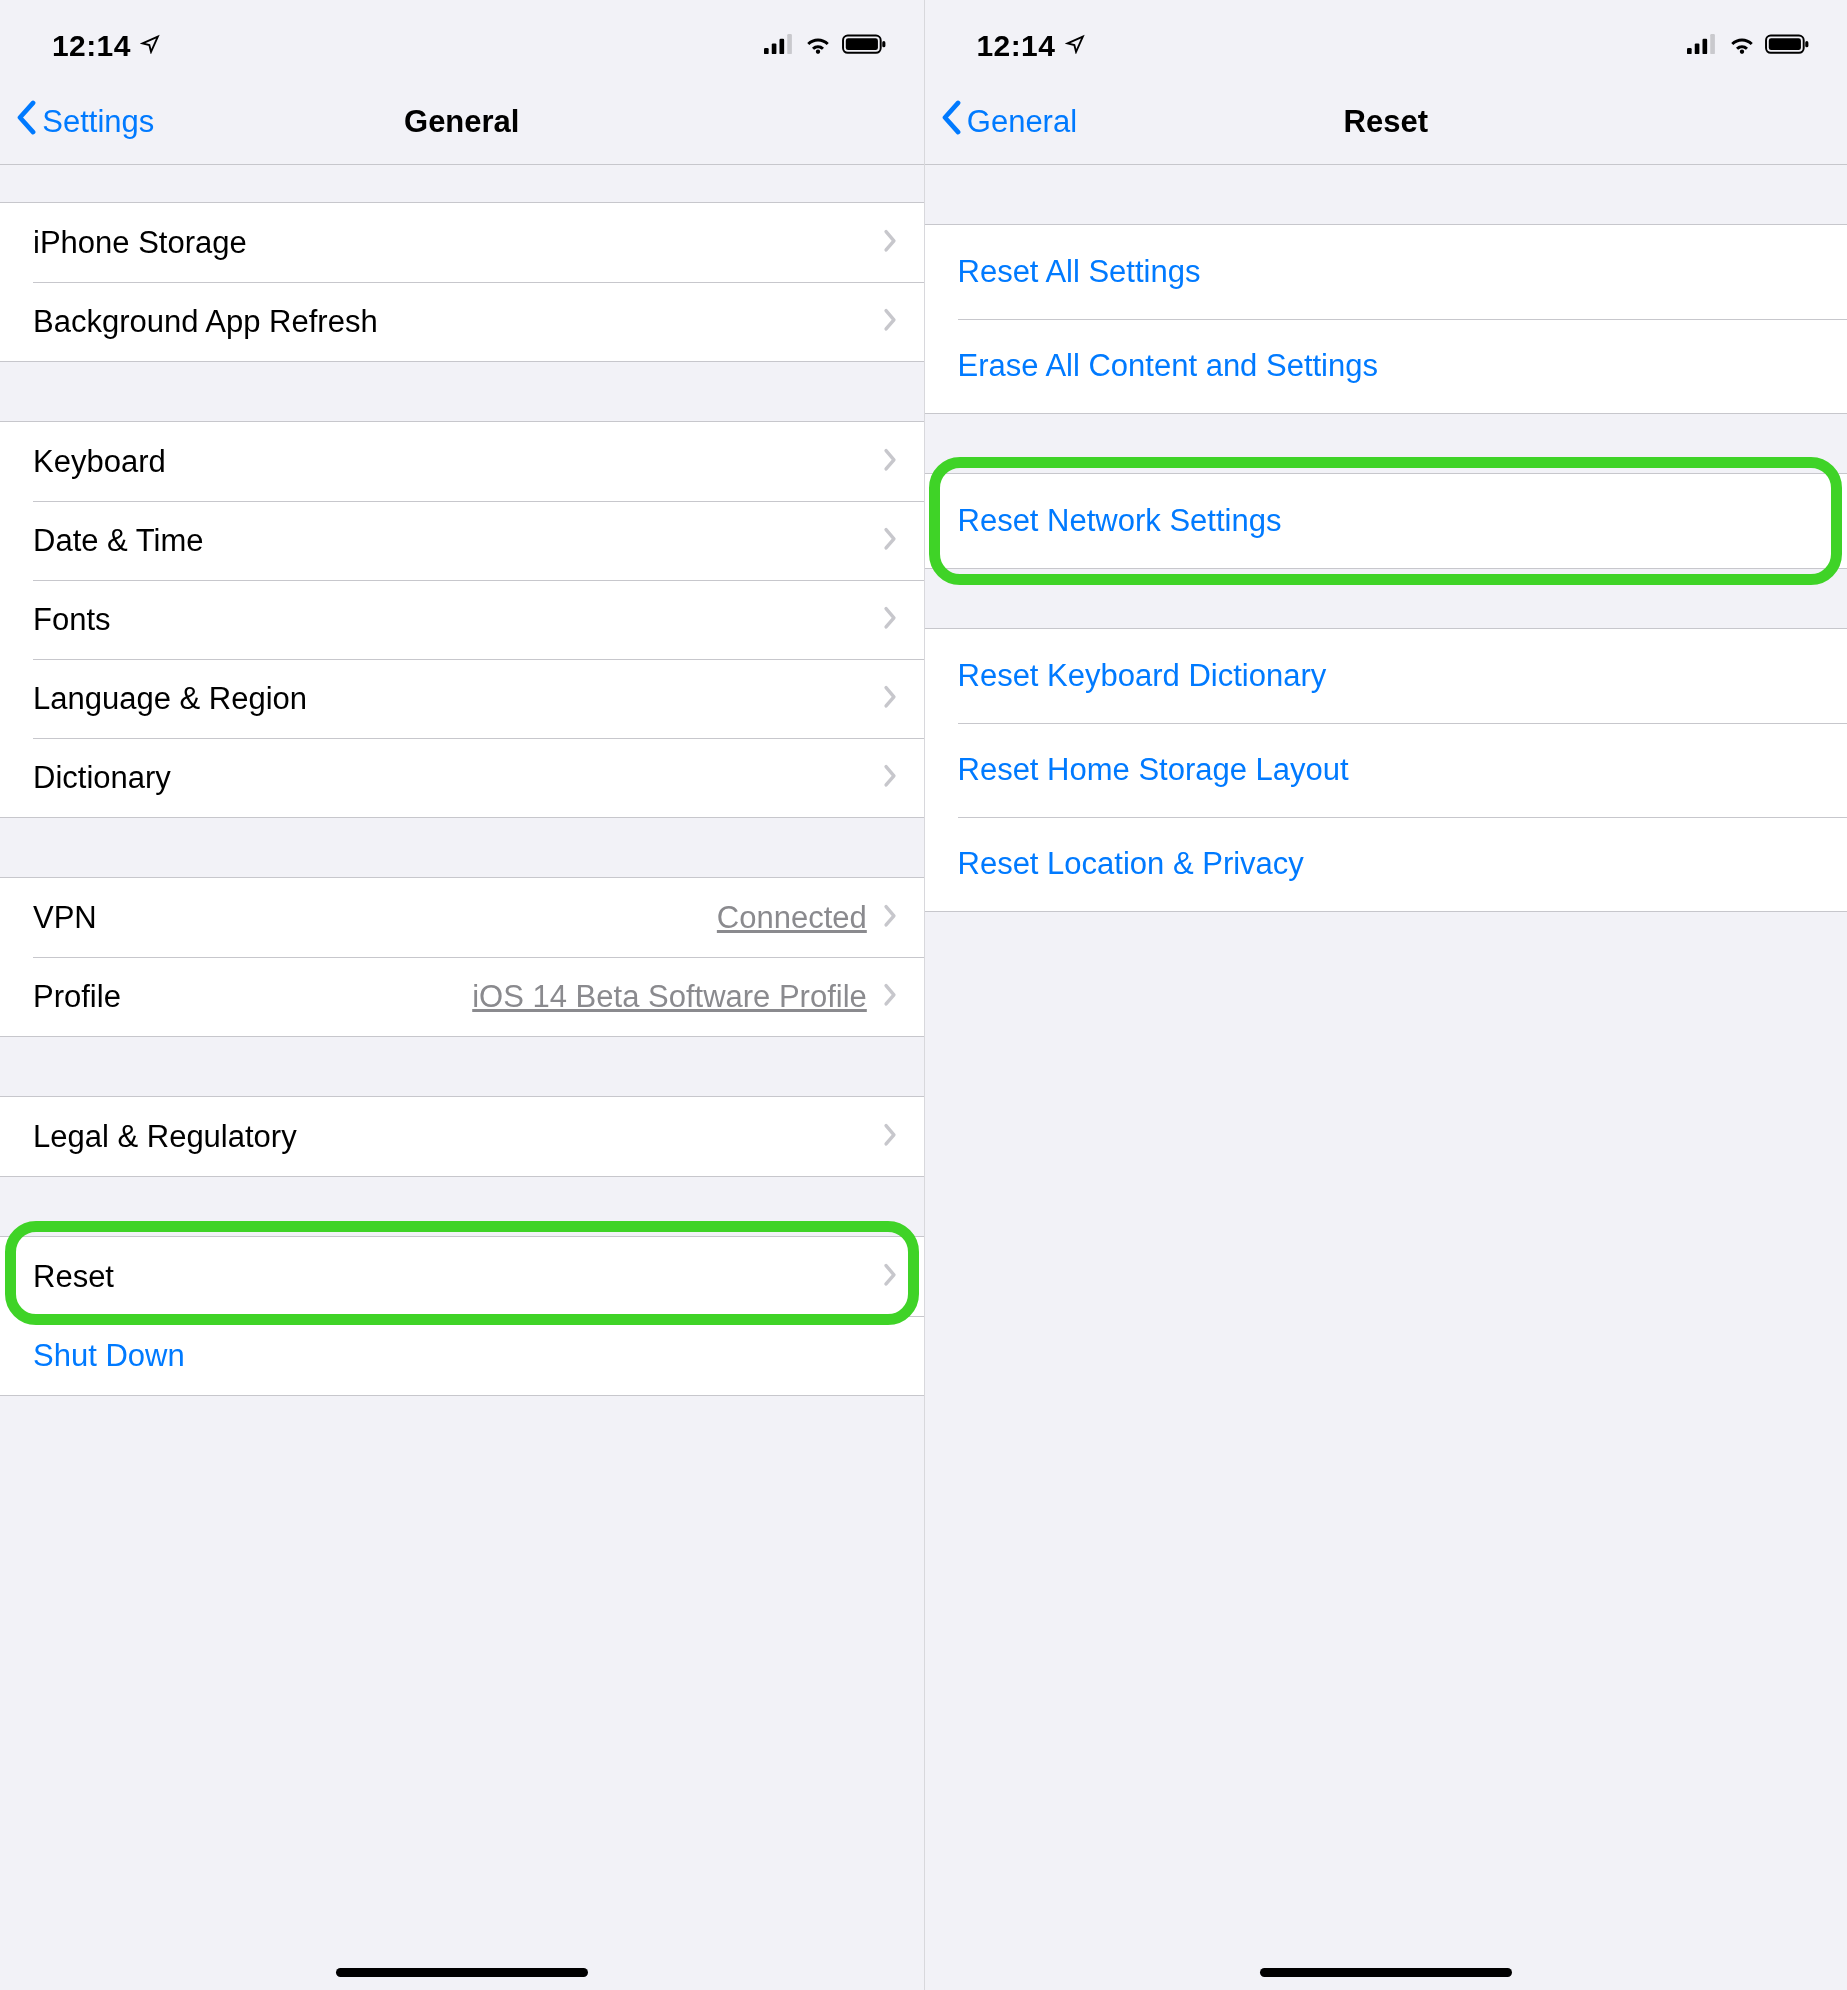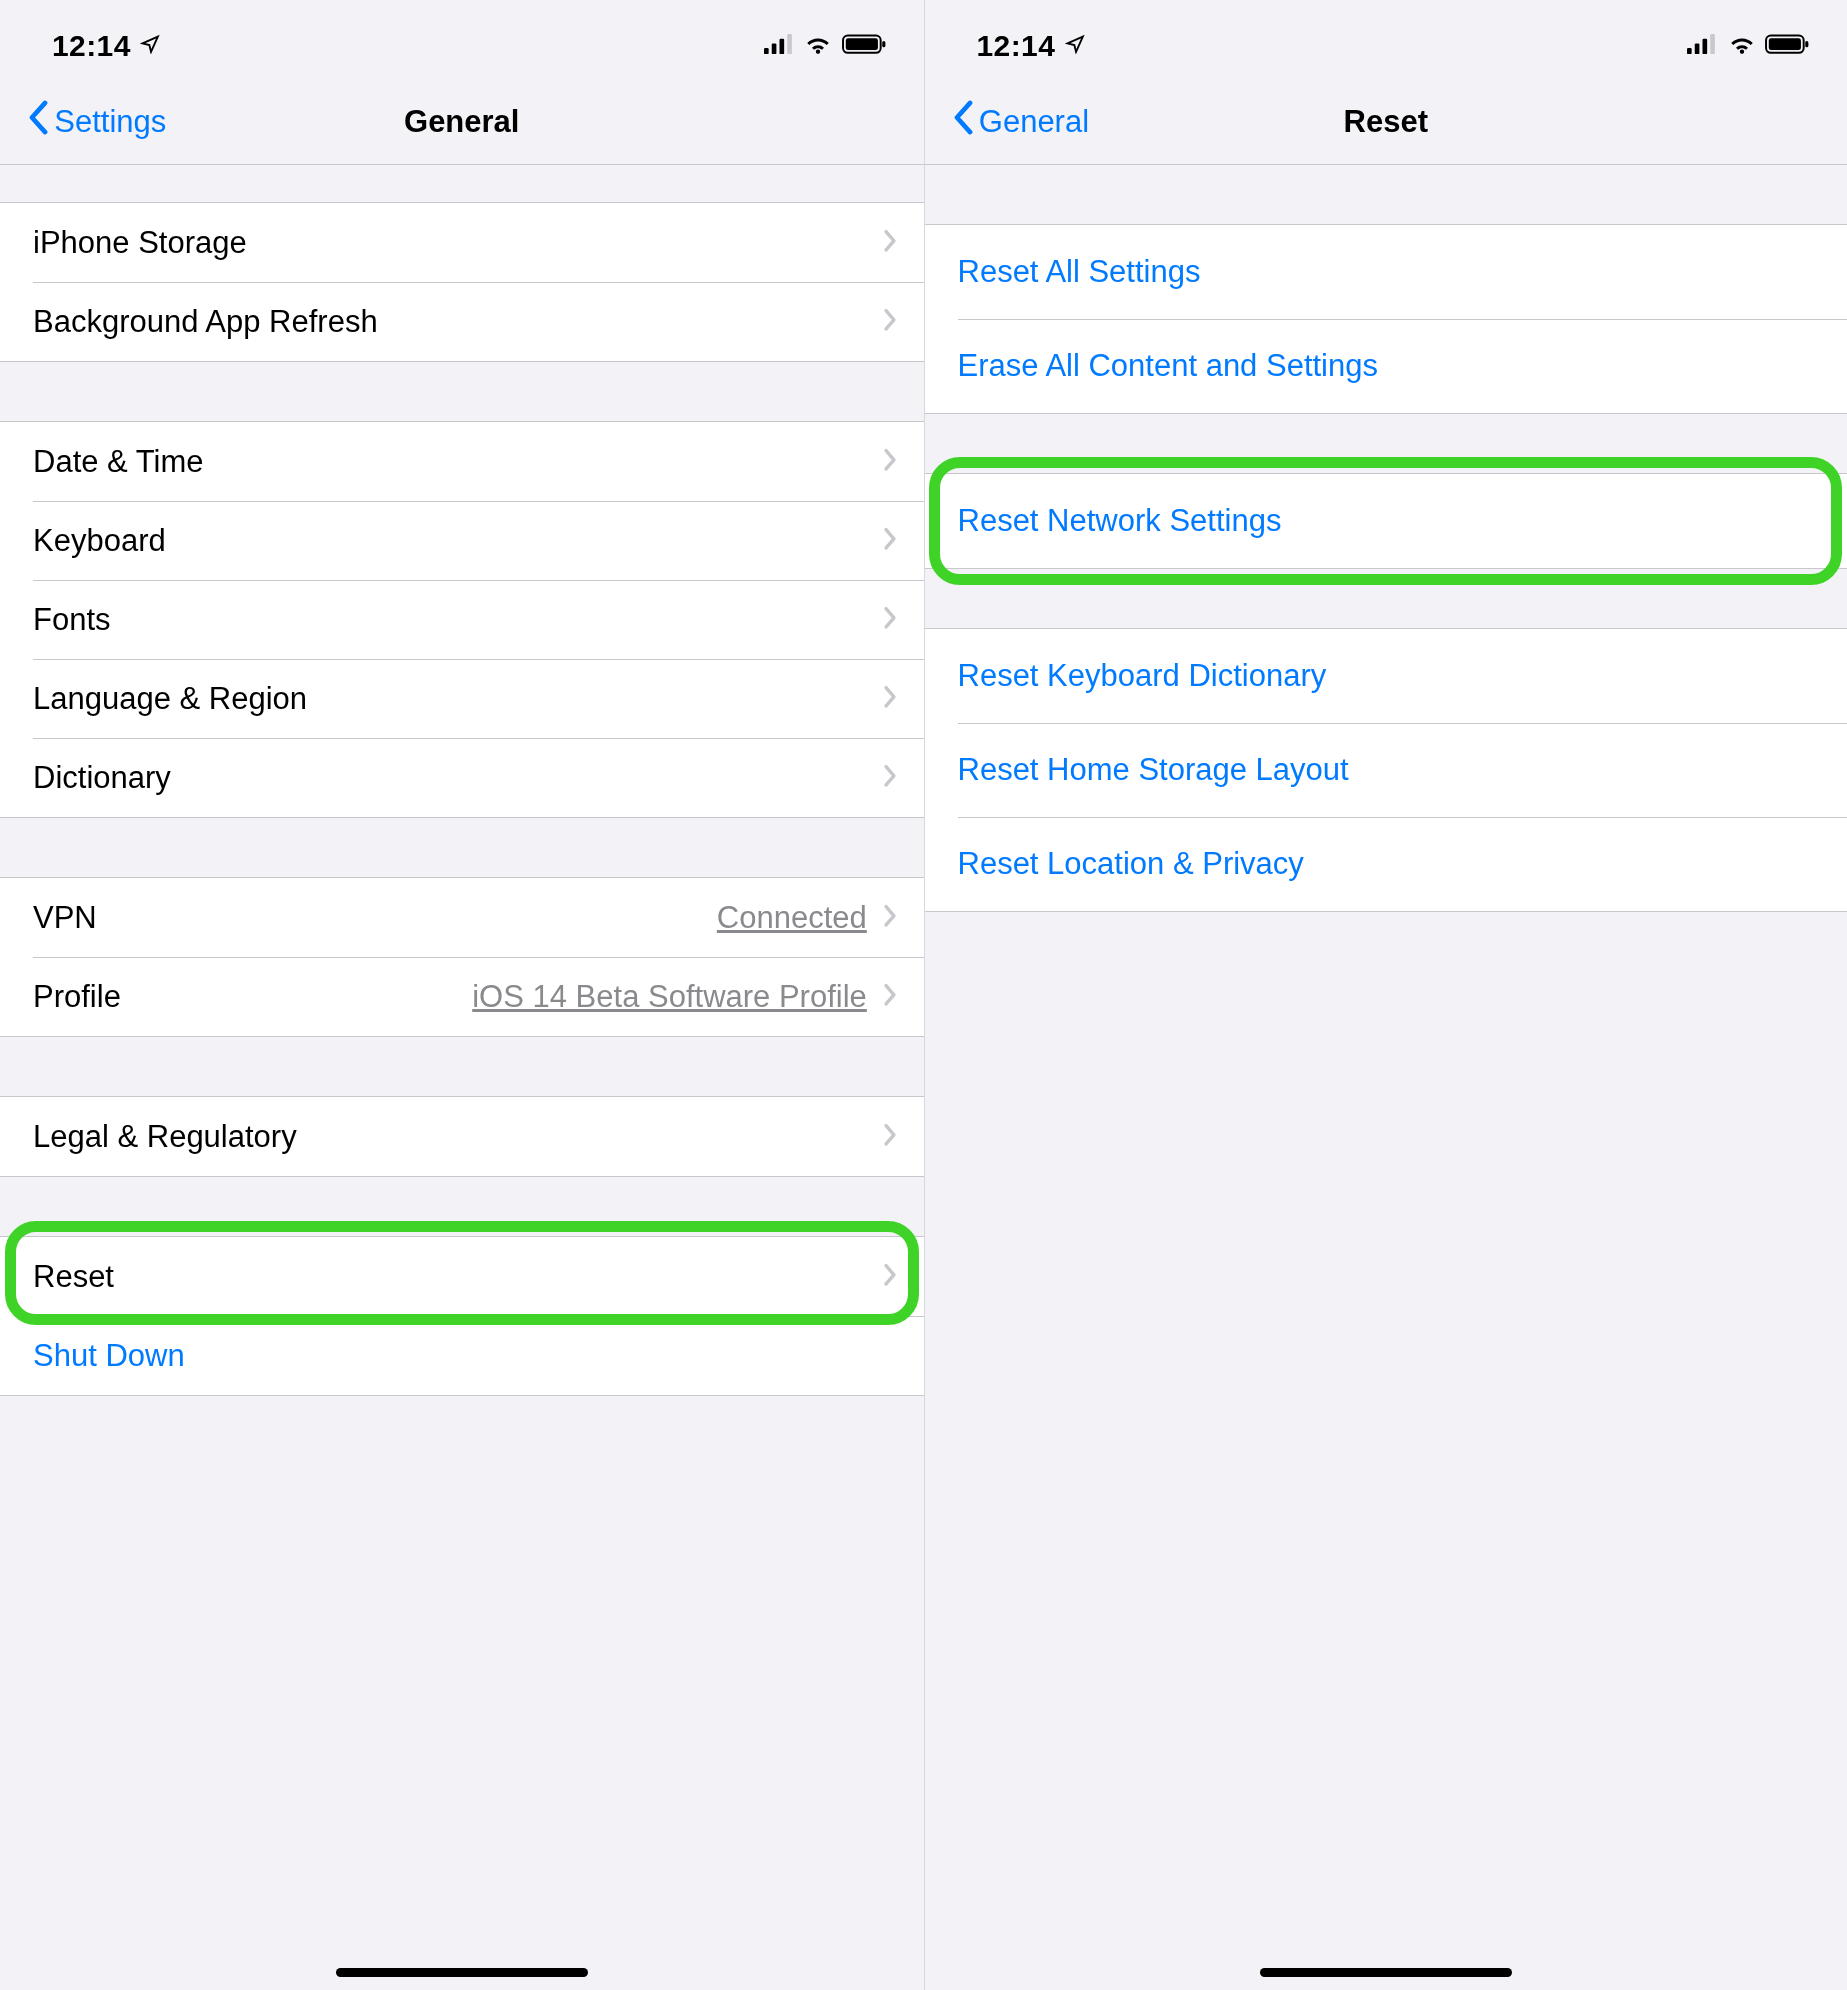--- a/index.html
+++ b/index.html
@@ -40,21 +40,21 @@
     align-items: center;
     background: #f2f2f7;
     border-bottom: 0.8px solid #c7c7cc;
     position: relative;
   }
   .nav-back {
     display: flex;
     align-items: center;
     color: #007aff;
     font-size: 31px;
-    padding-left: 26px;
+    padding-left: 14px;
     font-weight: 400;
   }
   .nav-back .chev { margin-right: 4.7px; }
   .nav-title {
     position: absolute;
     left: 0; right: 0;
     text-align: center;
     font-size: 31px;
     font-weight: 600;
     color: #000;
@@ -190,27 +190,27 @@
         <span class="row-label">Background App Refresh</span>
         <span class="disclosure"><svg width="14" height="23.6" viewBox="0 0 10 18" fill="none" stroke="#c7c7cc" stroke-width="2.6" stroke-linecap="round" stroke-linejoin="round">
               <polyline points="2,2 8,9 2,16"></polyline>
             </svg></span>
       </div>
     </div>
 
     <div class="group-gap"></div>
     <div class="group">
       <div class="row">
+        <span class="row-label">Keyboard</span>
+        <span class="disclosure"><svg width="14" height="23.6" viewBox="0 0 10 18" fill="none" stroke="#c7c7cc" stroke-width="2.6" stroke-linecap="round" stroke-linejoin="round">
+              <polyline points="2,2 8,9 2,16"></polyline>
+            </svg></span>
+      </div>
+      <div class="row">
         <span class="row-label">Date &amp; Time</span>
-        <span class="disclosure"><svg width="14" height="23.6" viewBox="0 0 10 18" fill="none" stroke="#c7c7cc" stroke-width="2.6" stroke-linecap="round" stroke-linejoin="round">
-              <polyline points="2,2 8,9 2,16"></polyline>
-            </svg></span>
-      </div>
-      <div class="row">
-        <span class="row-label">Keyboard</span>
         <span class="disclosure"><svg width="14" height="23.6" viewBox="0 0 10 18" fill="none" stroke="#c7c7cc" stroke-width="2.6" stroke-linecap="round" stroke-linejoin="round">
               <polyline points="2,2 8,9 2,16"></polyline>
             </svg></span>
       </div>
       <div class="row">
         <span class="row-label">Fonts</span>
         <span class="disclosure"><svg width="14" height="23.6" viewBox="0 0 10 18" fill="none" stroke="#c7c7cc" stroke-width="2.6" stroke-linecap="round" stroke-linejoin="round">
               <polyline points="2,2 8,9 2,16"></polyline>
             </svg></span>
       </div>

